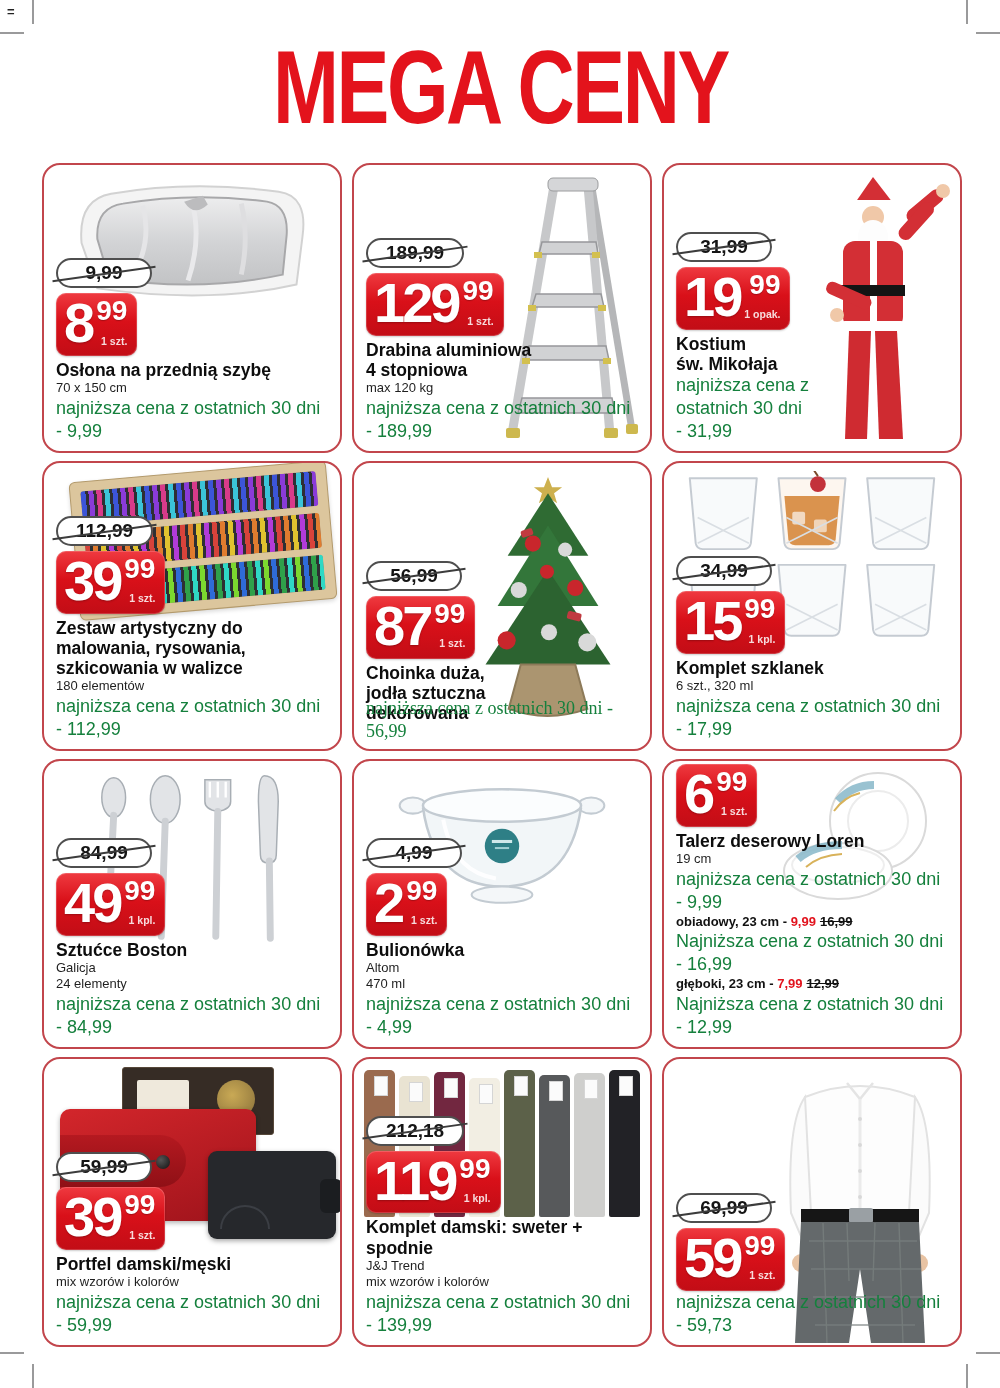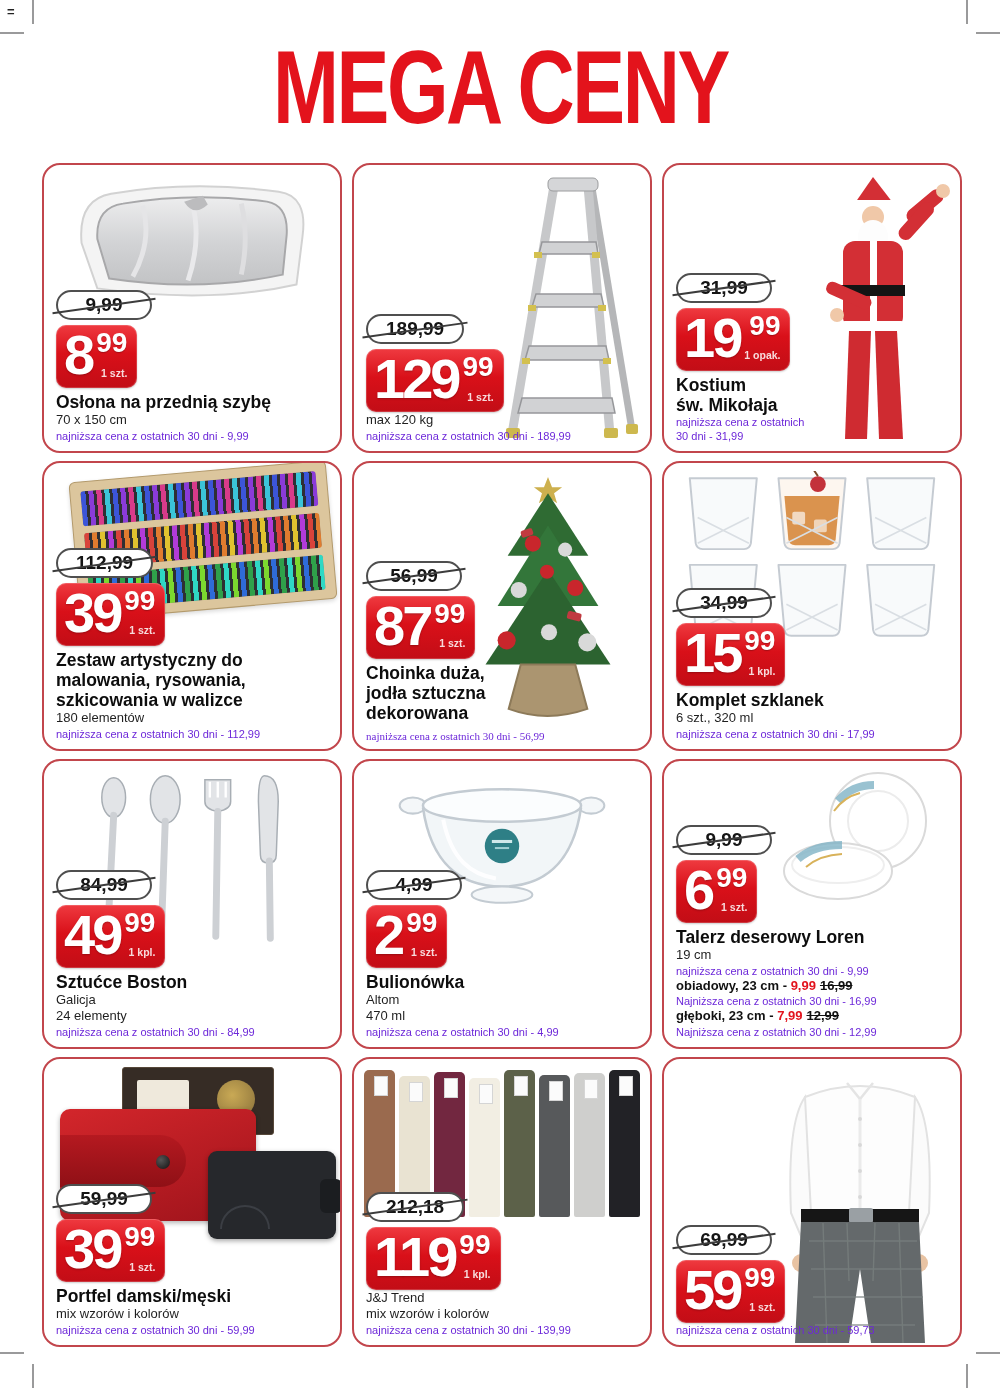--- a/index.html
+++ b/index.html
@@ -34,21 +34,21 @@
               color:#fff;border-radius:10px;padding:3px 10px 5px 8px;
               box-shadow:inset 0 0 0 1px rgba(255,255,255,.18), 0 1px 2px rgba(0,0,0,.2);}
   .pint{font-size:56px;font-weight:bold;line-height:.98;letter-spacing:-3px;
         text-shadow:0 1px 2px rgba(0,0,0,.25);}
   .pright{display:flex;flex-direction:column;align-items:flex-end;margin-left:4px;}
   .pcents{font-size:28px;font-weight:bold;line-height:1.05;text-shadow:0 1px 1px rgba(0,0,0,.25);}
   .punit{font-size:10.5px;font-weight:bold;color:rgba(255,255,255,.85);margin-top:9px;white-space:nowrap;}
 
   .pname{font-size:17.5px;font-weight:bold;color:#0d0d0d;line-height:1.15;margin-top:4px;}
   .pdetail{font-size:13px;color:#1f1f1f;line-height:1.28;}
-  .pmin{font-size:11px;color:#6d28d9;line-height:1.28;}
+  .pmin{font-size:18px;color:#15803d;line-height:1.28;}
   .promo{font-size:13px;font-weight:bold;color:#111;line-height:1.28;}
   .promo .pr{color:#e2131d;}
   .promo .po{text-decoration:line-through;margin-left:4px;}
 
   
   .ph1{top:6px;left:8px;right:8px;height:150px;}
   .ph2{top:6px;right:8px;width:150px;height:272px;}
   .ph3{top:4px;right:2px;width:172px;height:280px;}
   .ph4{top:8px;left:30px;right:8px;height:145px;}
   .ph5{top:8px;right:16px;width:172px;height:252px;}
@@ -180,20 +180,24 @@
       </svg>
     </div>
     <div class="info">
       <div class="oldprice">189,99</div><br>
       <div class="pricebadge">
         <span class="pint">129</span>
         <span class="pright">
             <span class="pcents">99</span>
         <span class="punit">1 szt.</span>
           </span>
+      </div>
+      <div class="pname">
+        <div>Drabina aluminiowa</div>
+        <div>4 stopniowa</div>
       </div>
       <div class="pdetail">max 120 kg</div>
       <div class="pmin">najniższa cena z ostatnich 30 dni - 189,99</div>
     </div>
   </div>
 
   <div class="card">
     <div class="photo ph3">
       <svg viewBox="0 0 170 280" width="100%" height="100%">
         <g transform="translate(0,4)">
@@ -490,20 +494,23 @@
       </div>
     </div>
     <div class="info">
       <div class="oldprice">212,18</div><br>
       <div class="pricebadge">
         <span class="pint">119</span>
         <span class="pright">
             <span class="pcents">99</span>
         <span class="punit">1 kpl.</span>
           </span>
+      </div>
+      <div class="pname">
+        <div>Komplet damski: sweter + spodnie</div>
       </div>
       <div class="pdetail">J&amp;J Trend</div>
       <div class="pdetail">mix wzorów i kolorów</div>
       <div class="pmin">najniższa cena z ostatnich 30 dni - 139,99</div>
     </div>
   </div>
 
   <div class="card">
     <div class="photo ph12">
       <svg viewBox="0 0 190 280" width="100%" height="100%">

